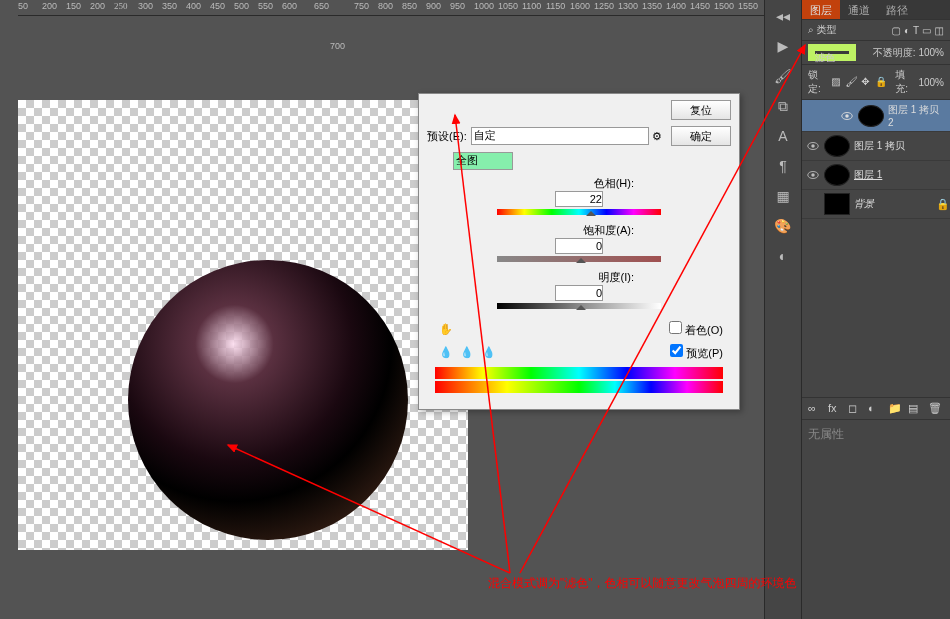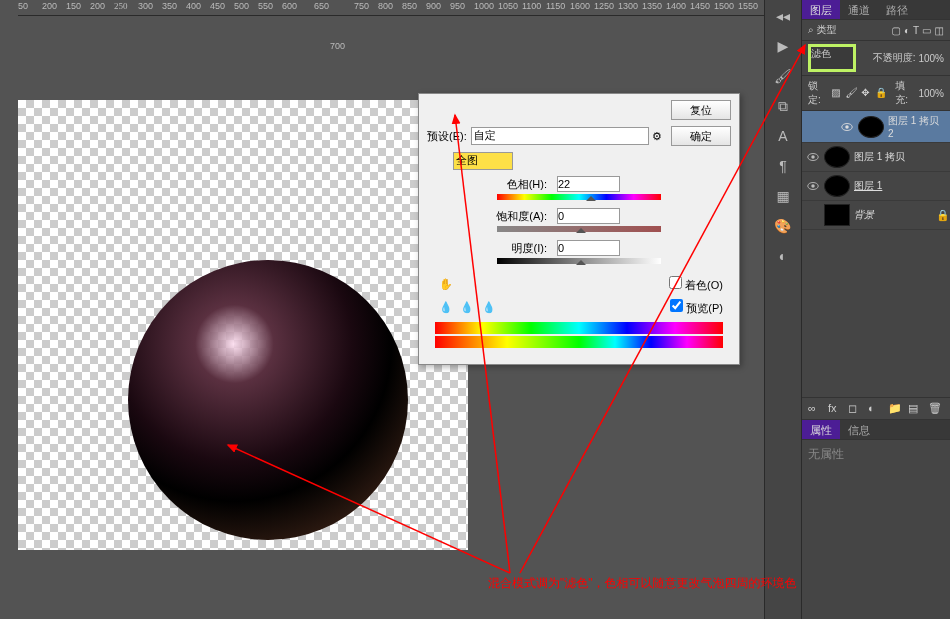--- a/index.html
+++ b/index.html
@@ -15,45 +15,45 @@
 
   
   .dialog { position: absolute; top: 93px; left: 418px; width: 322px; background: #f0f0f0; border: 1px solid #888; box-shadow: 2px 2px 6px rgba(0,0,0,0.3); color: #000; }
   .dialog-title { padding: 4px 6px; font-size: 11px; display: flex; justify-content: space-between; border-bottom: 1px solid #ccc; }
   .dialog-body { padding: 6px 8px 10px; font-size: 11px; }
   .row { display: flex; align-items: center; margin-bottom: 6px; }
   .row label { margin-right: 4px; }
   .preset-select { flex: 1; height: 18px; border: 1px solid #999; background: #fff; }
   .btn { width: 60px; height: 20px; margin-left: 6px; border: 1px solid #999; background: linear-gradient(#fff, #e5e5e5); font-size: 11px; text-align: center; line-height: 18px; }
   .sub { margin-left: 26px; }
-  .small-select { width: 60px; height: 18px; border: 1px solid #999; background: #fde047; }
-  .slider-row { display: flex; align-items: center; margin: 4px 0 2px; }
+  .small-select { width: 60px; height: 18px; border: 1px solid #999; background: #86efac; }
+  .slider-row { display: flex; align-items: center; margin: 4px 0 2px; flex-direction: column; }
   .slider-row label { width: 120px; text-align: right; margin-right: 10px; }
-  .slider-input { width: 63px; height: 16px; border: 1px solid #999; font-size: 11px; text-align: left; }
+  .slider-input { width: 48px; height: 16px; border: 1px solid #999; font-size: 11px; text-align: right; }
   .slider-track { height: 6px; margin: 0 70px 8px 70px; position: relative; }
   .grad1 { background: linear-gradient(to right, #f00, #ff0, #0f0, #0ff, #00f, #f0f, #f00); }
   .grad2 { background: linear-gradient(to right, #888, #a05050); }
   .grad3 { background: linear-gradient(to right, #000, #888, #fff); }
   .tri { position: absolute; top: -3px; width: 0; height: 0; border: 5px solid transparent; border-bottom-color: #555; }
   .check-row { text-align: right; margin: 2px 4px; }
   .eyedrops { display: flex; gap: 8px; padding: 2px 8px; }
   .rainbow { height: 12px; margin: 4px 8px 2px; background: linear-gradient(to right, #f00, #ff0, #0f0, #0ff, #00f, #f0f, #f00); }
   .rainbow2 { height: 12px; margin: 2px 8px 6px; background: linear-gradient(to right, #f00, #ff8000, #ff0, #80ff00, #0f0, #0ff, #00f, #f0f, #f00); }
   .gear { width: 16px; text-align: center; }
 
   
   .right-strip { position: absolute; top: 0; right: 149px; width: 37px; height: 619px; background: #454545; border-left: 1px solid #2a2a2a; display: flex; flex-direction: column; align-items: center; padding-top: 6px; gap: 10px; }
   .tool-icon { width: 20px; height: 20px; color: #bbb; display: flex; align-items: center; justify-content: center; font-size: 14px; }
 
   .panels { position: absolute; top: 0; right: 0; width: 149px; height: 619px; background: #454545; border-left: 1px solid #2a2a2a; }
   .panel-tabs { display: flex; height: 20px; border-bottom: 1px solid #333; background: #383838; }
   .panel-tab { padding: 3px 8px; font-size: 11px; color: #aaa; }
-  .panel-tab.active { background: #4c1d95; color: #ddd; }
+  .panel-tab.active { background: #c2410c; color: #ddd; }
   .panel-controls { padding: 3px 6px; font-size: 10px; display: flex; align-items: center; gap: 3px; border-bottom: 1px solid #333; }
-  .mini-select { width: 48px; height: 28px; background: #3a3a3a; border: 3px solid #bef264; color: #ccc; font-size: 10px; }
+  .mini-select { width: 48px; height: 17px; background: #3a3a3a; border: 7px solid #bef264; color: #ccc; font-size: 10px; }
   .lock-row { padding: 3px 6px; font-size: 10px; display: flex; align-items: center; gap: 4px; border-bottom: 1px solid #333; }
   .lock-ico { width: 12px; height: 12px; display: inline-block; }
 
   .layers { }
   .layer-row { display: flex; align-items: center; padding: 3px 4px; border-bottom: 1px solid #3a3a3a; gap: 4px; }
   .layer-row.selected { background: #5a7aa0; padding-left: 38px; }
   .vis { width: 14px; height: 14px; display: flex; align-items: center; justify-content: center; }
   .thumb { width: 26px; height: 22px; background: #000; border: 1px solid #222; border-radius: 50%; }
   .thumb.bg { border-radius: 0; }
   .layer-name { font-size: 10px; color: #ddd; flex: 1; }
@@ -260,24 +260,20 @@
     <span class="foot-ico">∞</span>
     <span class="foot-ico">fx</span>
     <span class="foot-ico">◻</span>
     <span class="foot-ico">◐</span>
     <span class="foot-ico">📁</span>
     <span class="foot-ico">▤</span>
     <span class="foot-ico">🗑</span>
   </div>
 
   <div class="sub-panel">
-    <div class="panel-tabs">
-      <div class="panel-tab active">属性</div>
-      <div class="panel-tab">信息</div>
-    </div>
     <div class="sub-body">无属性</div>
   </div>
 </div>
 
 <div class="annotation">混合模式调为"滤色"，色相可以随意更改气泡四周的环境色</div>
 
 <svg class="arrows" width="950" height="619">
   <defs>
       <marker id="ah" markerWidth="8" markerHeight="8" refX="6" refY="3" orient="auto">
         <path d="M0,0 L7,3 L0,6 Z" fill="#ff0000"></path>

